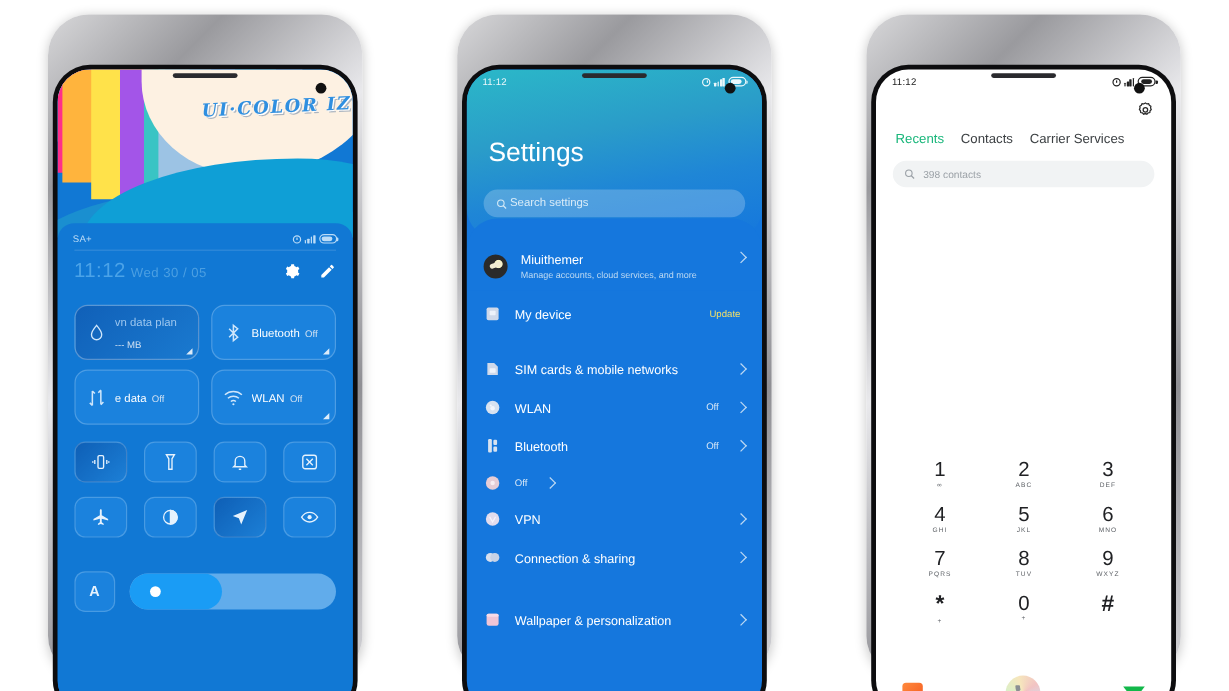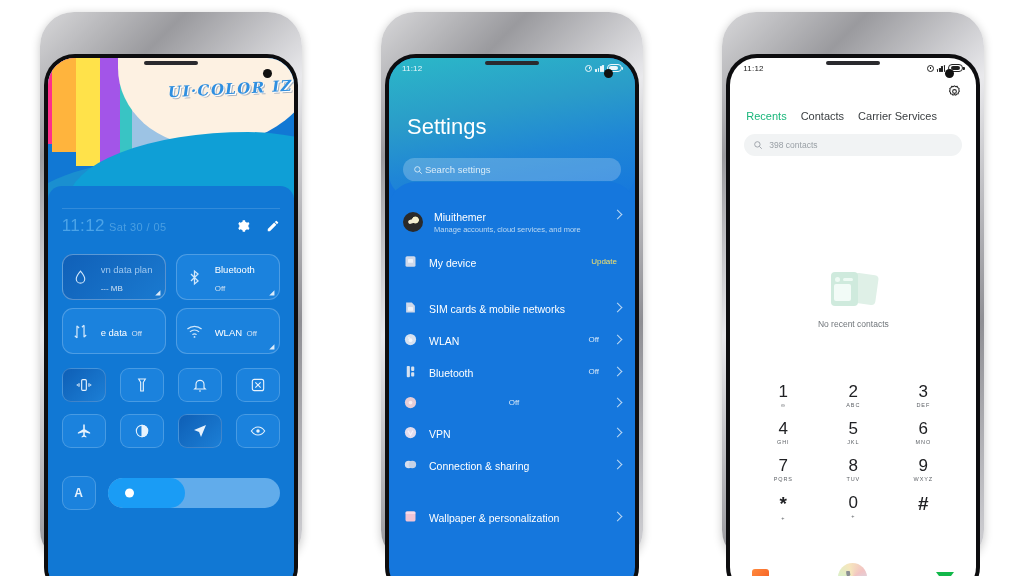--- a/index.html
+++ b/index.html
@@ -131,21 +131,21 @@
   .cc-clock .date { font-size:11px; margin-left:4px; color:#4b9fe2; font-weight:400;}
   .cc-acts { display:flex; gap:16px; align-items:center; }
   .cc-act { width:14px; height:14px; color:#ffffff; }
   .cc-act svg { width:100%; height:100%; display:block; fill:currentColor; }
 
   .tiles-big { position:absolute; left:14px; right:14px; top:196px;
                display:grid; grid-template-columns:1fr 1fr; gap:8px 10px; z-index:20;}
   .tile-big {
     height:46px; border-radius:11px; background:#1b82dd;
     border:1px solid rgba(255,255,255,.22);
-    display:flex; align-items:center; gap:12px; padding:0 9px;
+    display:flex; align-items:center; gap:7px; padding:0 9px;
     position:relative; overflow:hidden;
   }
   .tile-big.active { background:linear-gradient(135deg,#1060b8 0%,#1a7ad0 100%);
                      border-color:rgba(255,255,255,.3); }
   .tile-ic { width:17px; height:17px; color:#cfe6fb; flex:0 0 auto; }
   .tile-ic svg { width:100%; height:100%; display:block; }
   .tile-txt { overflow:hidden; line-height:1.15; }
   .tile-t1 { font-size:9.5px; color:#ffffff; white-space:nowrap;
              overflow:hidden; text-overflow:clip; }
   .tile-t1.dim { color:#9dc7ef; }
@@ -191,21 +191,21 @@
                font-size:22px; color:#fff; font-weight:400;text-align:center; }
   .set-search {
     position:absolute; left:14px; right:14px; top:100px; z-index:8;
     height:23px; border-radius:12px; background:rgba(255,255,255,.22);
     display:flex; align-items:center; gap:2px; padding:0 10px;
   }
   .set-search svg { width:10px; height:10px; color:#d5eaf7; flex:0 0 auto;}
   .set-search span { font-size:9.5px; color:#d9ecf8; }
 
   .set-list { position:relative; z-index:6; margin-top:4px; padding:0 0 4px 0; }
-  .set-row { display:flex; align-items:center; padding:7px 14px; gap:11px; min-height:26px;justify-content:space-between;}
+  .set-row { display:flex; align-items:center; padding:7px 14px; gap:11px; min-height:26px;}
   .set-row.acct { padding:9px 14px 11px; align-items:flex-start; }
   .avatar { width:20px; height:20px; border-radius:50%;
             background:radial-gradient(circle at 62% 40%, #f6f2c8 0 18%, #2a2a2a 22% 100%);
             flex:0 0 auto; margin-top:1px; position:relative; overflow:hidden;}
   .avatar::after{content:"";position:absolute;left:5px;top:7px;width:10px;height:4px;
             background:#f2ecd2;border-radius:2px;transform:rotate(-18deg);}
   .set-ic { width:15px; height:15px; flex:0 0 auto; border-radius:4px;
             display:flex; align-items:center; justify-content:center; }
   .set-ic svg { width:100%; height:100%; display:block; }
   .set-body { flex:1; min-width:0; }
@@ -286,26 +286,41 @@
             <div class="blob b7"></div>
           <div class="blob b8"></div>
             <div class="cream-blob"></div>
           <div class="wave2"></div>
             <div class="wave"></div>
           <div class="wp-title">UI·COLOR IZ</div>
         </div>
 
         <div class="cc-sheet"></div>
 
+        <div class="statusbar">
+          <span>SA+</span>
+          <span class="sb-icons">
+            <span class="ico-alarm"></span>
+            <span class="ico-signal">
+                <i></i>
+                <i></i>
+                <i></i>
+                <i></i>
+              </span>
+            <span class="ico-batt">
+                <span class="batt-fill" style="width:9px"></span>
+              </span>
+          </span>
+        </div>
 
         <div class="cc-hairline"></div>
 
         <div class="cc-clockrow">
           <div class="cc-clock">
-            <span>11:12</span><span class="date">Sat 30 / 05</span>
+            <span>11:12</span><span class="date">Wed 30 / 05</span>
           </div>
           <div class="cc-acts">
             <span class="cc-act">
               <svg viewBox="0 0 24 24">
                   <path d="M12 8a4 4 0 100 8 4 4 0 000-8zm9.4 4c0-.6-.1-1.2-.2-1.8l2-1.5-2-3.4-2.3 1a7.6 7.6 0 00-3-1.7L15.5 2h-4l-.4 2.6c-1.1.3-2.1.9-3 1.7l-2.3-1-2 3.4 2 1.5c-.1.6-.2 1.2-.2 1.8s.1 1.2.2 1.8l-2 1.5 2 3.4 2.3-1c.9.8 1.9 1.4 3 1.7l.4 2.6h4l.4-2.6c1.1-.3 2.1-.9 3-1.7l2.3 1 2-3.4-2-1.5c.1-.6.2-1.2.2-1.8z"></path>
                 </svg>
             </span>
             <span class="cc-act">
               <svg viewBox="0 0 24 24">
                   <path d="M3 17.25V21h3.75L17.8 9.94l-3.75-3.75L3 17.25zM20.7 7.04a1 1 0 000-1.41l-2.34-2.34a1 1 0 00-1.41 0l-1.83 1.83 3.75 3.75 1.83-1.83z"></path>
@@ -620,28 +635,20 @@
         </div>
 
         <div class="dial-search">
           <svg viewBox="0 0 24 24" fill="none" stroke="currentColor" stroke-width="2.2">
               <circle cx="10.5" cy="10.5" r="6.5"></circle>
               <path d="M15.5 15.5L21 21"></path>
             </svg>
           <span>398 contacts</span>
         </div>
 
-        <div class="empty-wrap">
-          <div class="empty-ic">
-            <div class="empty-card-b"></div>
-            <div class="empty-card-a"></div>
-            <div class="empty-inner"></div>
-          </div>
-          <div class="empty-txt">No recent contacts</div>
-        </div>
 
         <div class="dialpad">
           <div class="pad-grid">
             <div class="pad-key">
               <div class="pad-num">1</div>
               <div class="pad-sub">∞</div>
             </div>
             <div class="pad-key">
               <div class="pad-num">2</div>
               <div class="pad-sub">ABC</div>

